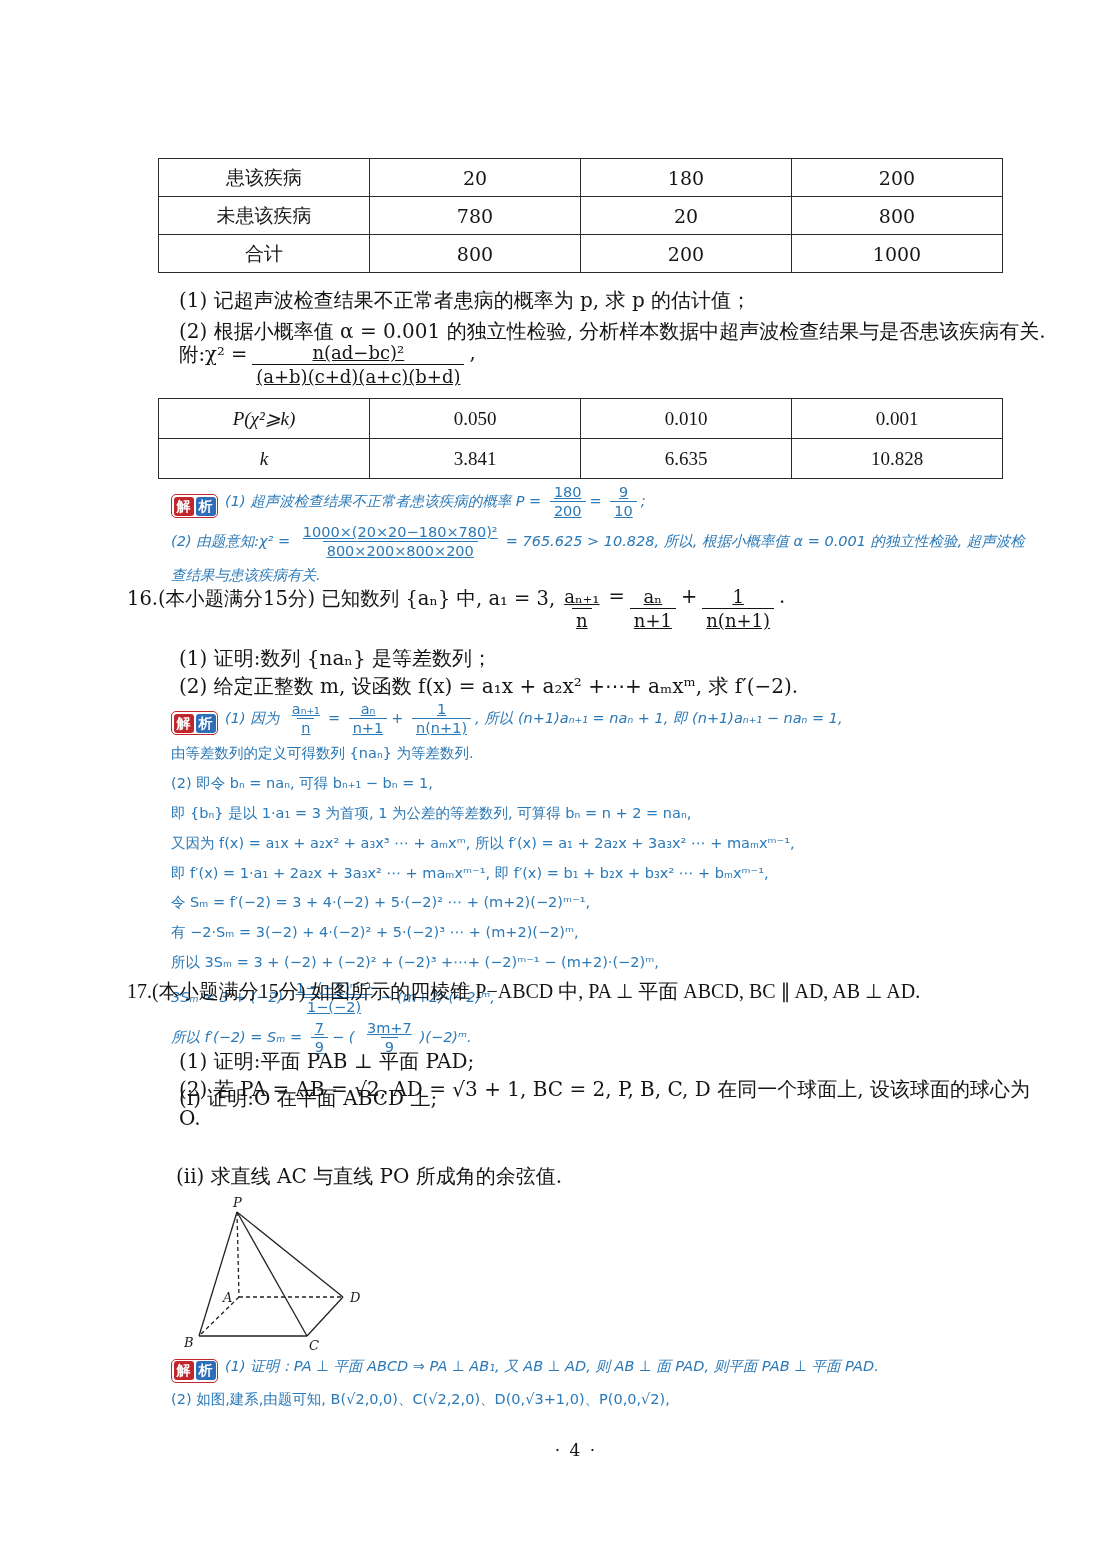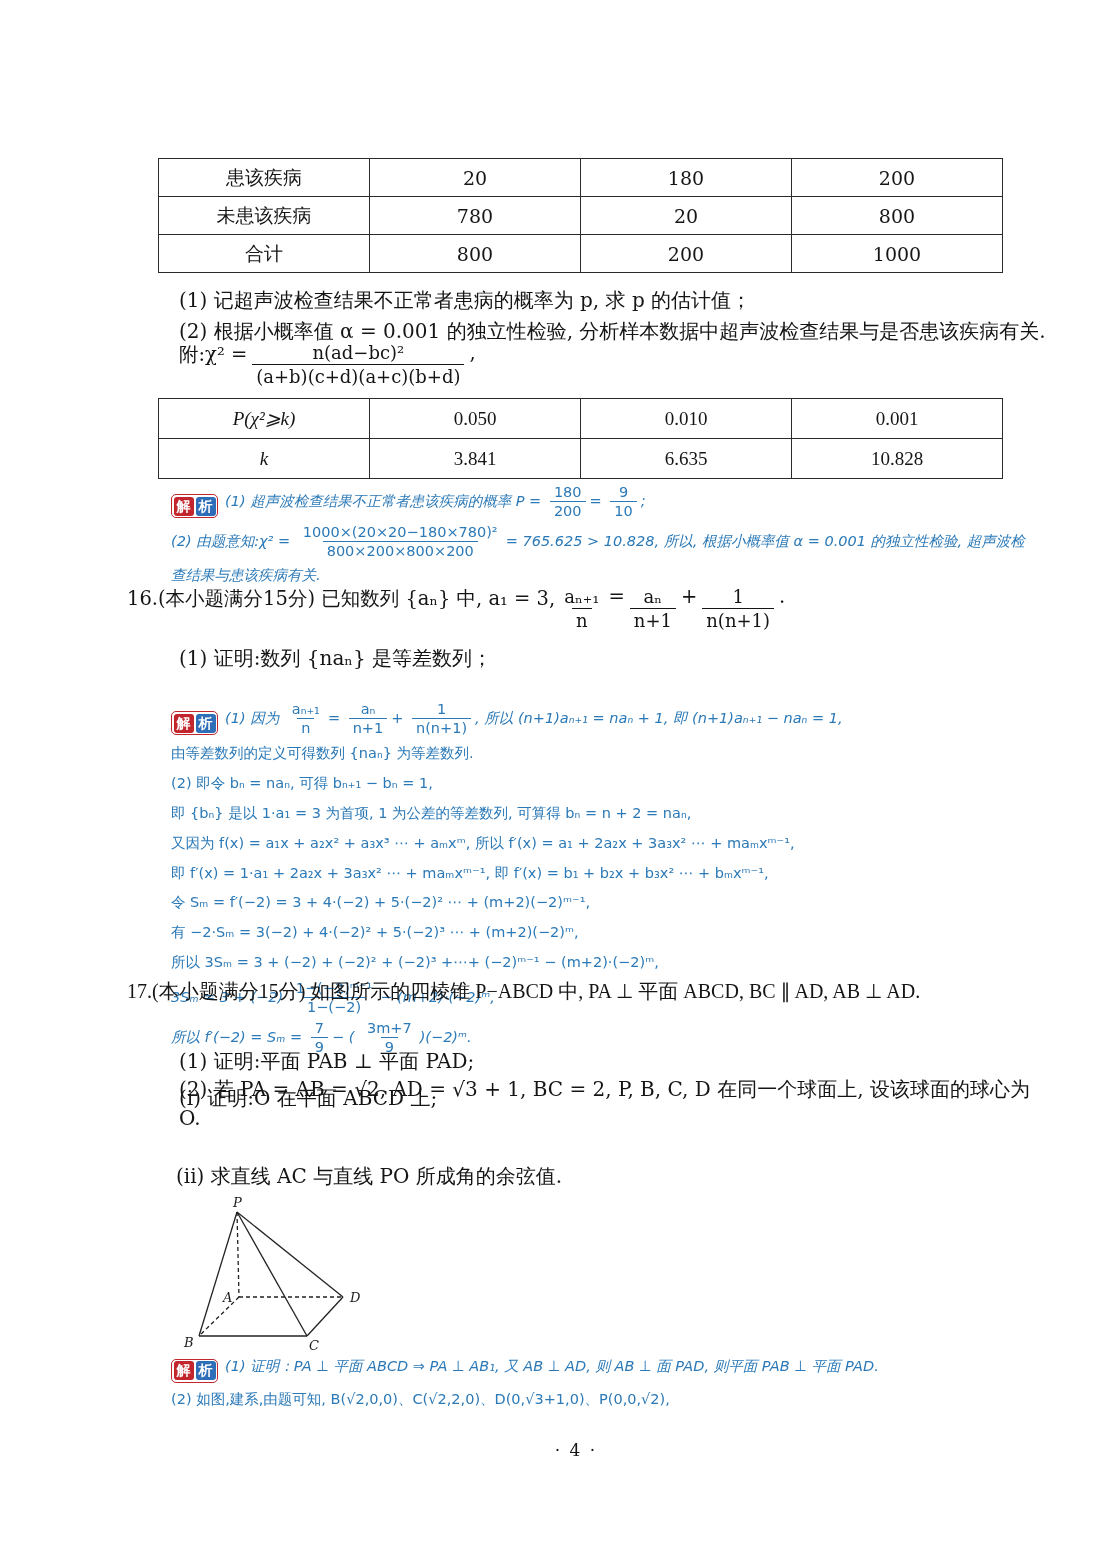--- a/index.html
+++ b/index.html
@@ -23,21 +23,21 @@
   
   .bline { font-size:20px; white-space:nowrap; }
   .hline { display:flex; align-items:flex-start; font-size:19.5px; white-space:nowrap; }
   .hline > span { flex:0 0 auto; }
 
   
   .frac {
     display:inline-flex; flex-direction:column; align-items:center;
     vertical-align:middle; margin:0 5px; line-height:1.3;
   }
-  .frac .num, .frac .den { padding:0 4px; text-align:center; }
+  .frac .num, .frac .den { padding:0 4px; text-align:center;text-decoration:underline; }
   .frac .den { border-top:1.4px solid currentColor; }
   .bfrac { font-size:18px; }
 
   
   .sol {
     color:#2b79b7; font-family:"DejaVu Sans","Liberation Sans",sans-serif;
     font-size:14.5px; line-height:1.85;
   }
   .sol .sline { margin:0 0 3px 0; }
   .sol .frac { margin:0 4px; line-height:1.25; }
@@ -157,20 +157,21 @@
         <span class="den">n+1</span>
       </span>
     <span>+</span>
     <span class="frac bfrac">
         <span class="num">1</span>
         <span class="den">n(n+1)</span>
       </span>
     <span>.</span>
   </div>
   <div class="bline abs" style="left:154px; top:645px;">(1) 证明:数列 {naₙ} 是等差数列；</div>
+  <div class="bline abs" style="left:154px; top:673px;">(2) 给定正整数 m, 设函数 f(x) = a₁x + a₂x² +⋯+ aₘxᵐ, 求 f′(−2).</div>
 
   <div class="sol abs" style="left:146px; top:700px; width:862px;">
     <div class="sline">
       <span class="badge">
           <span class="b1">解</span>
           <span class="b2">析</span>
         </span><span class="inlinespan">(1) 因为</span>
       <span class="frac">
           <span class="num">aₙ₊₁</span>
           <span class="den">n</span>

